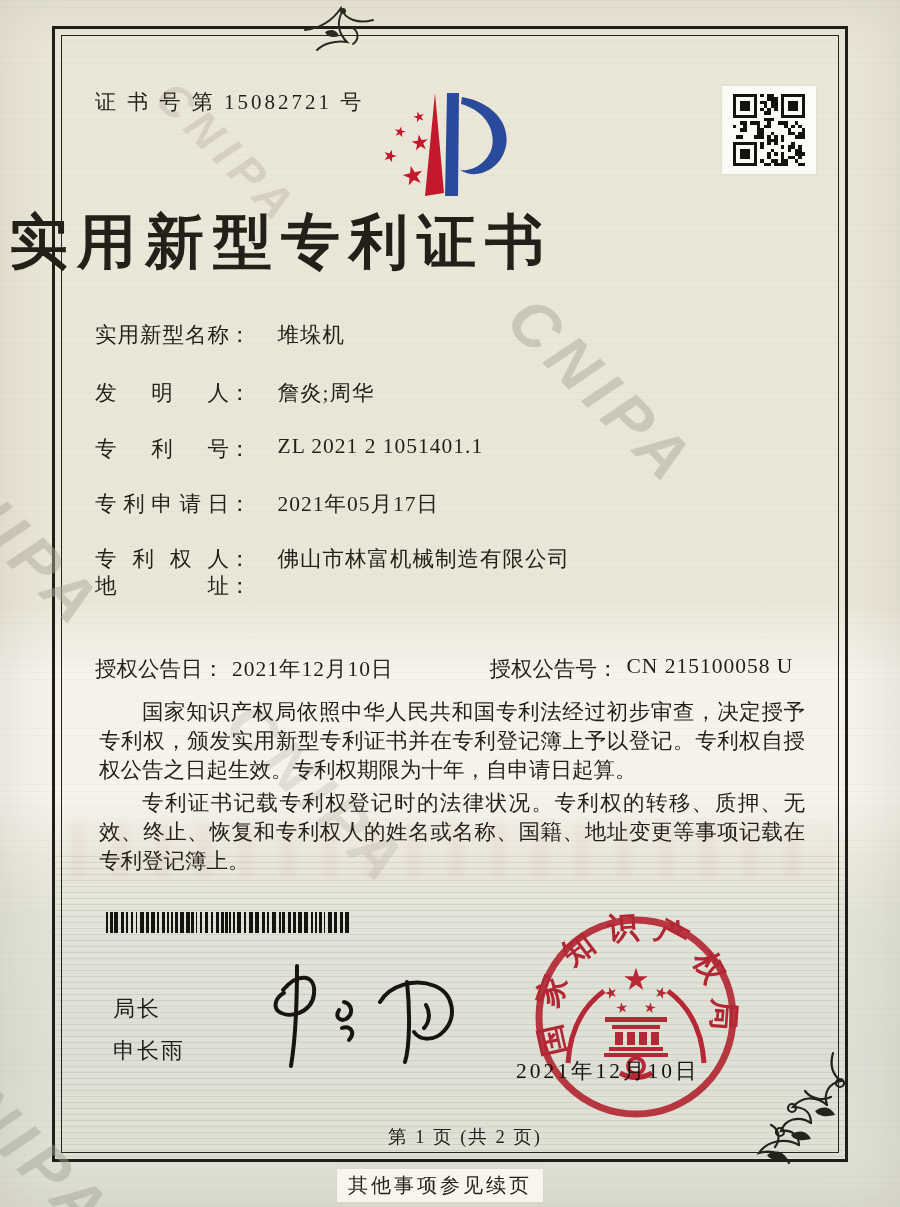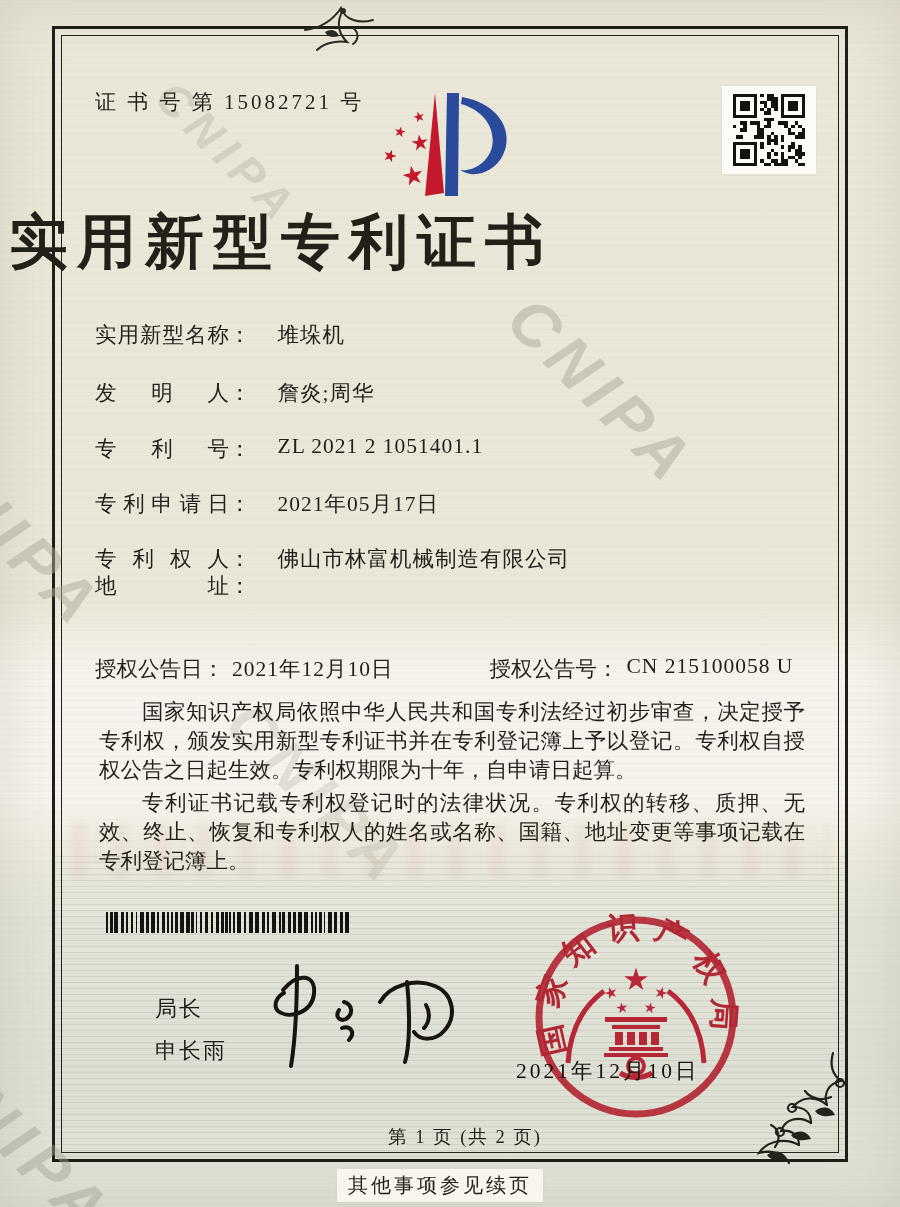--- a/index.html
+++ b/index.html
@@ -51,21 +51,21 @@
     font-size:59px;font-weight:700;letter-spacing:9px;text-indent:9px;}
   .frow{position:absolute;left:95px;font-size:21.5px;display:flex;align-items:flex-start;}
   .flabel{display:inline-block;width:134px;text-align:justify;text-align-last:justify;}
   .fvalue{margin-left:27px;letter-spacing:1px;white-space:pre-line;}
   .grant-pair{display:flex;}
   .grant-pair .fvalue{margin-left:8px;}
   .paras{position:absolute;left:95px;top:694px;width:714px;font-size:21.5px;line-height:29px;
     text-align:justify;}
   .paras p{margin:4px;text-indent:2em;}
   .barcode{position:absolute;left:106px;top:912px;width:246px;height:21px;display:flex;align-items:stretch;}
-  .director{position:absolute;left:113px;top:988px;font-size:22px;line-height:42px;letter-spacing:2px;margin-left:42px;}
+  .director{position:absolute;left:113px;top:988px;font-size:22px;line-height:42px;letter-spacing:2px;}
   .signature{position:absolute;left:238px;top:960px;}
   .seal{position:absolute;left:532px;top:913px;mix-blend-mode:multiply;opacity:.96;}
   .seal-date{position:absolute;left:516px;top:1056px;font-size:21.5px;letter-spacing:3px;color:#14120e;z-index:3;}
   .page-num{position:absolute;left:0;top:1124px;width:100%;text-align:center;font-size:18.5px;letter-spacing:2px;padding-left:15px;}
   .footer-chip{position:absolute;left:337px;top:1169px;width:206px;height:33px;background:#f7f5ee;
     display:flex;align-items:center;justify-content:center;font-size:20px;letter-spacing:3px;box-shadow:0 0 3px rgba(0,0,0,.05);}
   .ornament{position:absolute;pointer-events:none;}
 </style>
 </head>
 <body>

